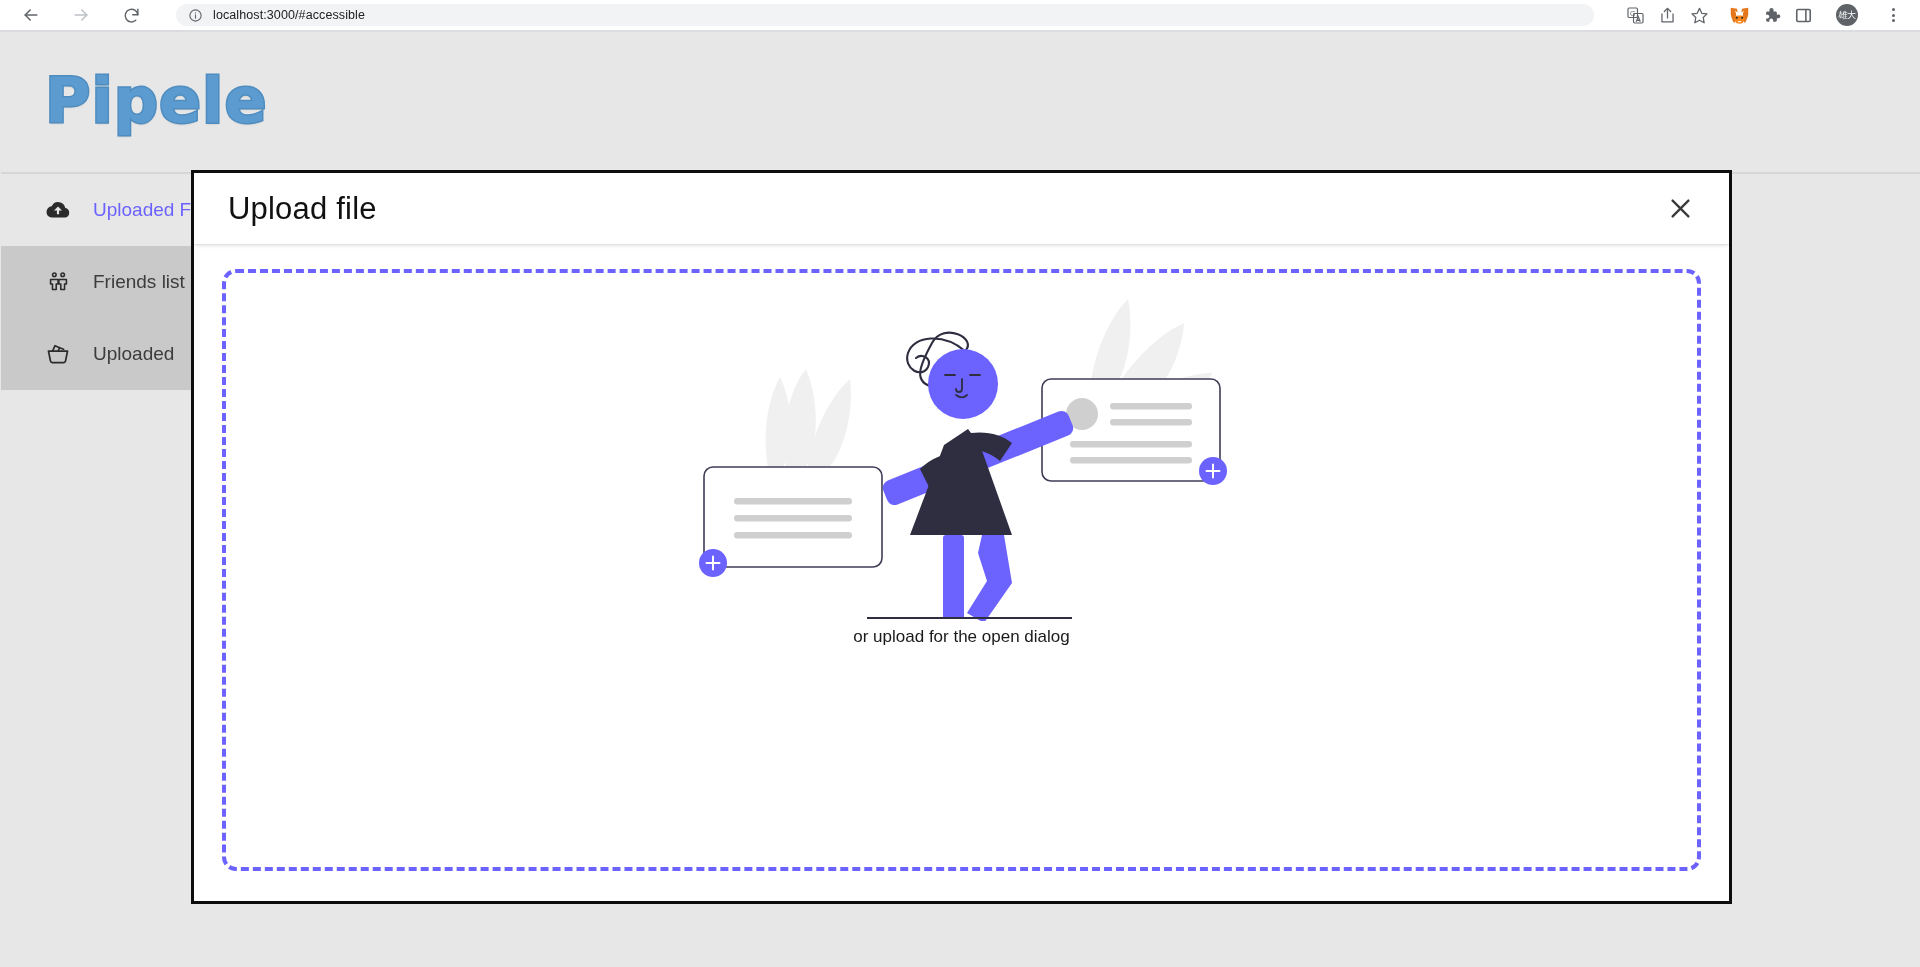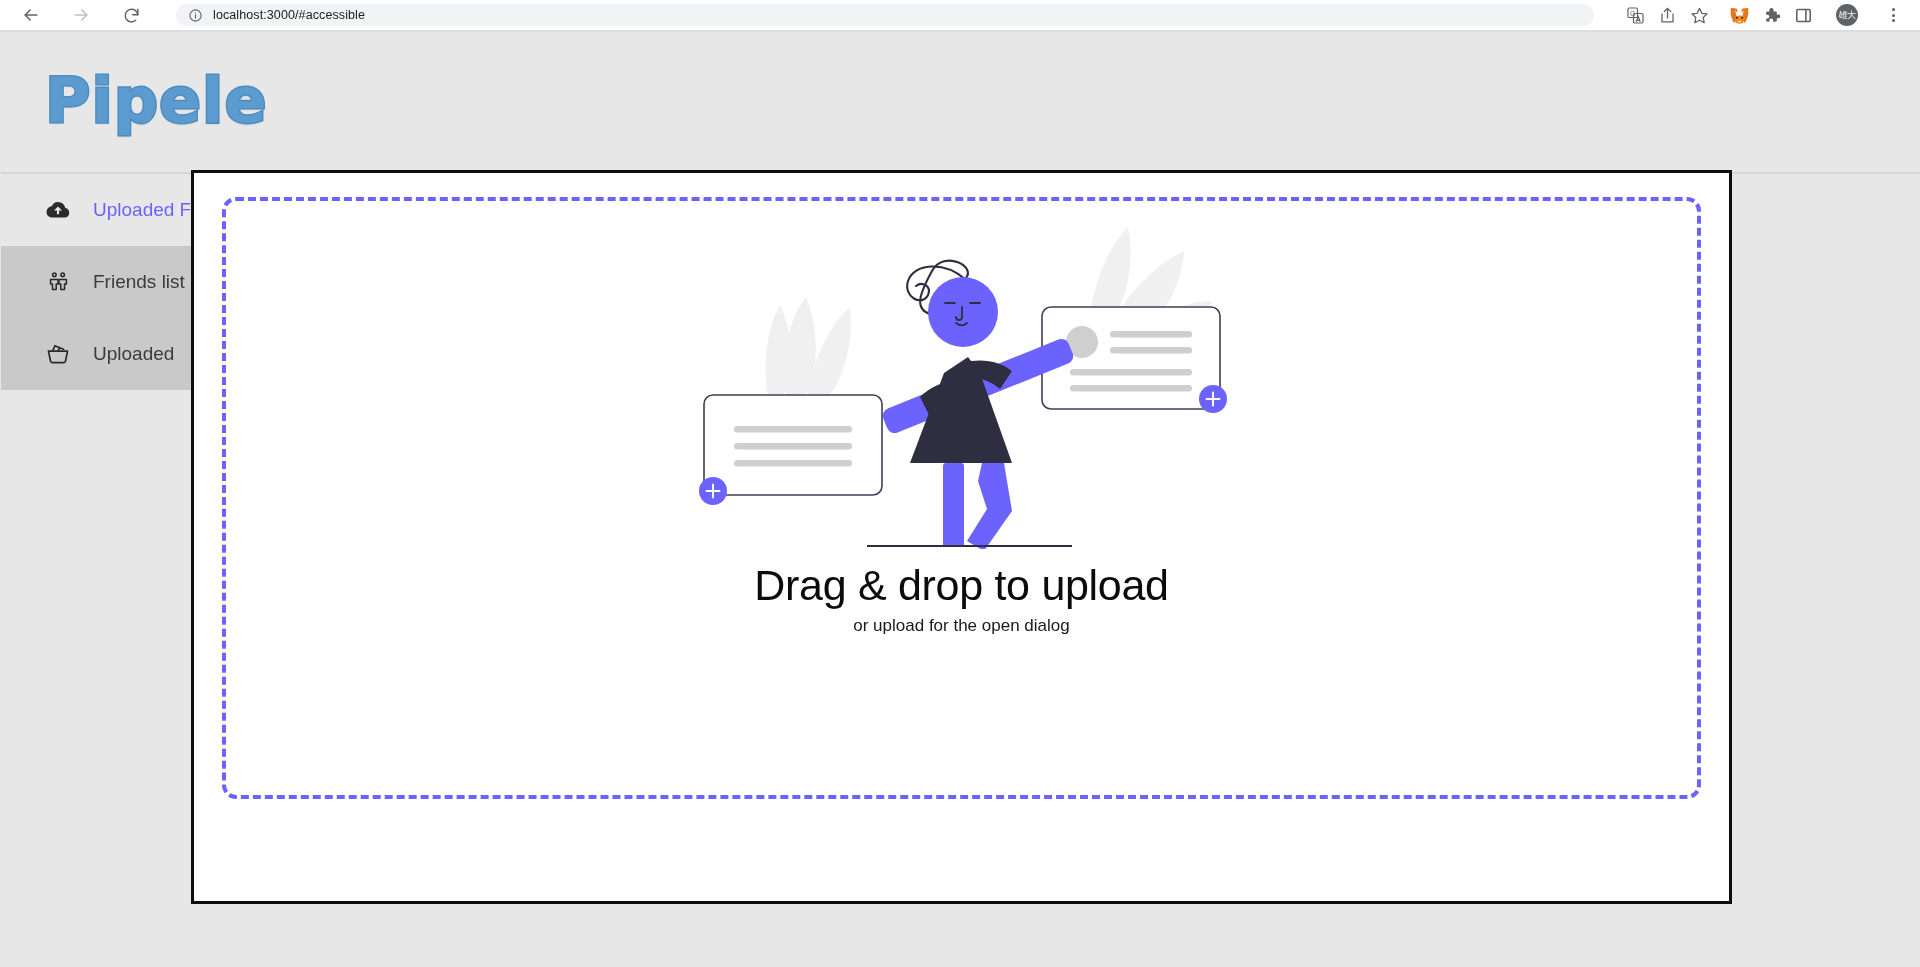--- a/index.html
+++ b/index.html
@@ -366,20 +366,29 @@
             <path d="M7 9.4 9.2 4.4l4.2 1.8-1.3 3.2"></path>
             <path d="M13.4 6.2l3.8 1.4"></path>
           </svg>
         </span>
         <span>Uploaded</span>
       </div>
     </div>
   </div>
 
   <div class="modal">
+    <div class="modal-header">
+      <div class="modal-title">Upload file</div>
+      <div class="modal-close">
+        <svg width="27" height="27" viewBox="0 0 24 24" fill="none" stroke="currentColor" stroke-width="2.1" stroke-linecap="round">
+          <line x1="5" y1="5" x2="19" y2="19"></line>
+            <line x1="19" y1="5" x2="5" y2="19"></line>
+        </svg>
+      </div>
+    </div>
 
     <div class="modal-body">
       <div class="dropzone">
 
         <svg class="illustration" viewBox="0 0 560 330">
 
           <g fill="#f0f0f0">
             <path d="M408 95 C414 55 430 24 446 8 C452 38 447 78 430 100 C422 110 412 104 408 95Z"></path>
             <path d="M432 100 C452 66 480 42 502 32 C500 64 482 100 458 114 C446 120 436 112 432 100Z"></path>
             <path d="M452 112 C478 92 508 82 530 82 C518 110 492 130 468 132 C456 132 450 122 452 112Z"></path>
@@ -436,18 +445,17 @@
           <g fill="none" stroke="#2f2e41" stroke-width="1.8" stroke-linecap="round">
             <path d="M263 84 h10"></path>
             <path d="M288 84 h10"></path>
             <path d="M280 88 v10 c0 4 -6 4 -6 0"></path>
             <path d="M274 104 c4 3 8 3 11 0"></path>
           </g>
 
           <line x1="185" y1="327" x2="390" y2="327" stroke="#2f2e41" stroke-width="1.8"></line>
         </svg>
 
-        <div class="dz-title">Drag &amp; drop to upload</div>
         <div class="dz-sub">or upload for the open dialog</div>
       </div>
     </div>
   </div>
 </div>
 
 </body></html>

